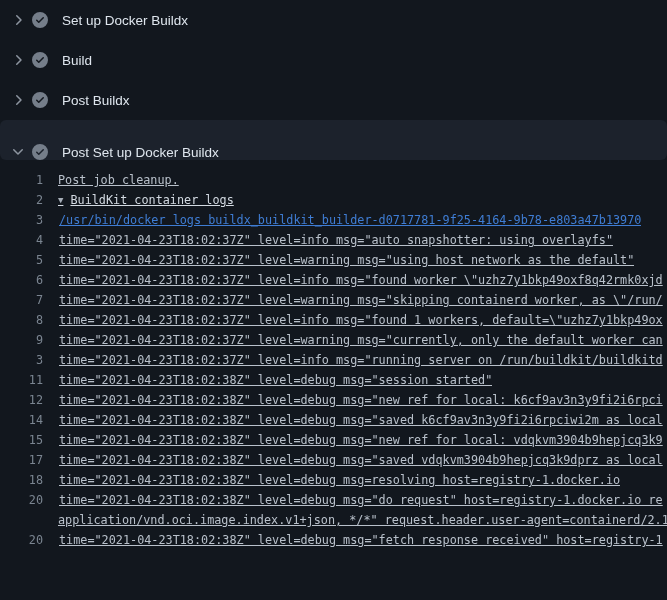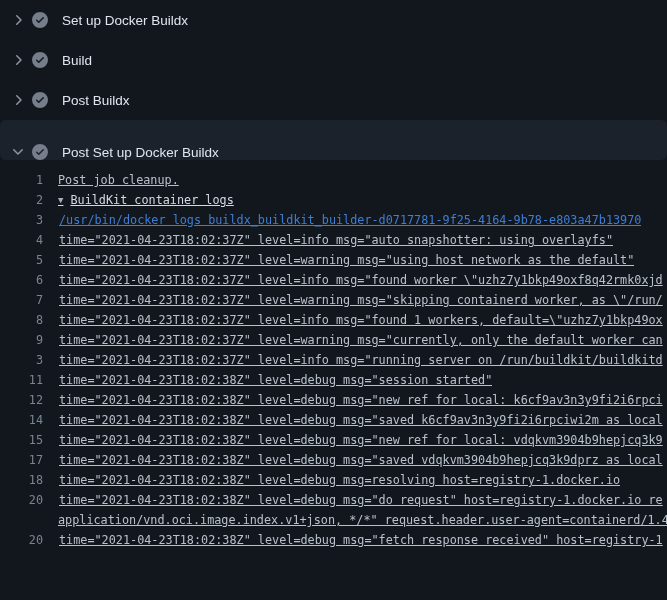--- a/index.html
+++ b/index.html
@@ -161,19 +161,19 @@
     <div class="log-row">
       <span class="ln">18</span>
       <span class="lt log">time="2021-04-23T18:02:38Z" level=debug msg=resolving host=registry-1.docker.io</span>
     </div>
     <div class="log-row">
       <span class="ln">20</span>
       <span class="lt log">time="2021-04-23T18:02:38Z" level=debug msg="do request" host=registry-1.docker.io re</span>
     </div>
     <div class="log-row">
       <span class="ln"></span>
-      <span class="lt cont">application/vnd.oci.image.index.v1+json, */*" request.header.user-agent=containerd/1.4</span>
+      <span class="lt cont">application/vnd.oci.image.index.v1+json, */*" request.header.user-agent=containerd/2.1</span>
     </div>
     <div class="log-row">
       <span class="ln">20</span>
       <span class="lt log">time="2021-04-23T18:02:38Z" level=debug msg="fetch response received" host=registry-1</span>
     </div>
   </div>
 
 </body></html>

